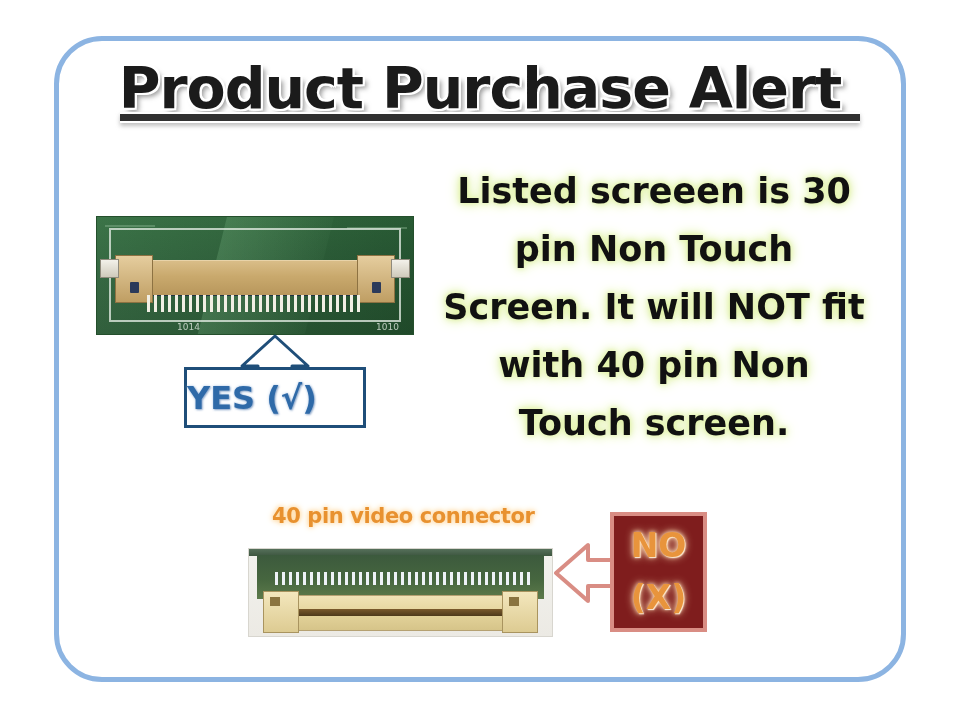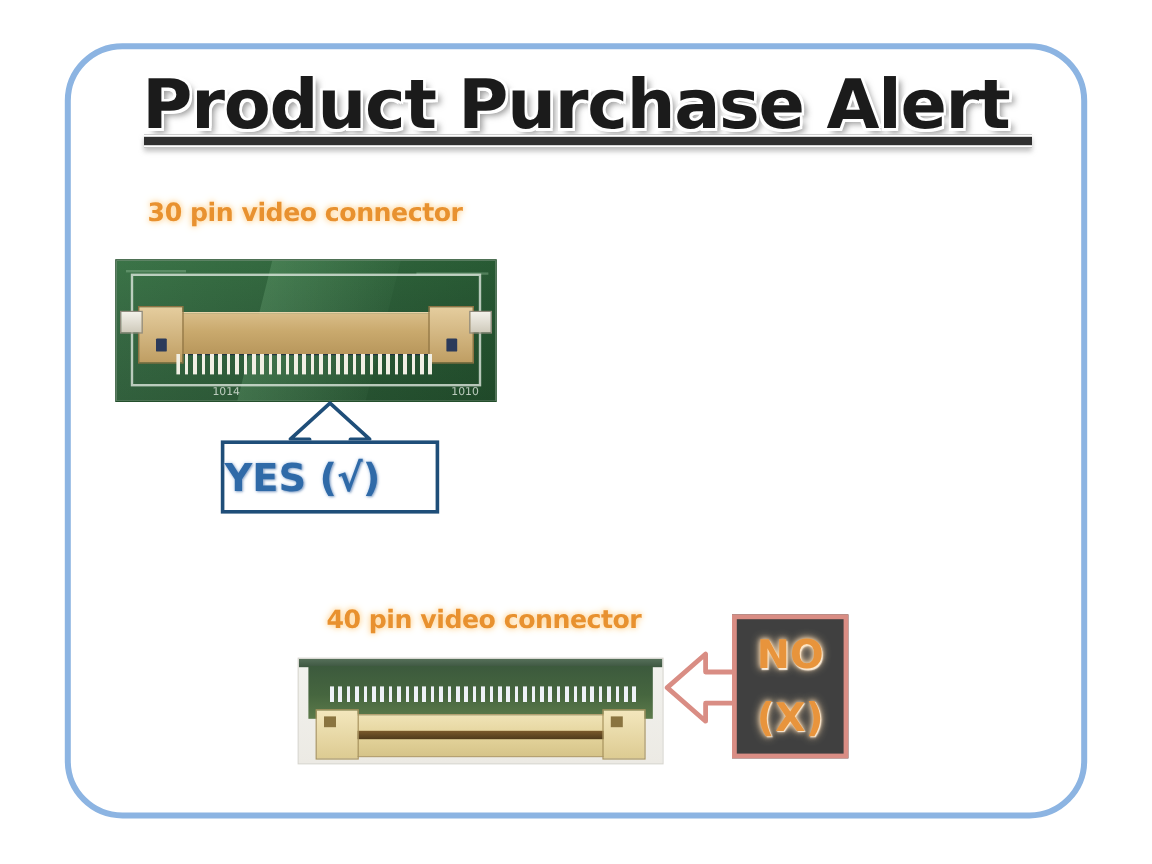--- a/index.html
+++ b/index.html
@@ -344,21 +344,21 @@
 
   
   .no-box {
     position: absolute;
     left: 610px;
     top: 512px;
     width: 97px;
     height: 120px;
     border: 4px solid #d98d84;
     box-sizing: border-box;
-    background: #404040;
+    background: #7f1d1d;
   }
   .no-text {
     position: absolute;
     left: 0; right: 0;
     top: 50%;
     transform: translateY(-50%);
     text-align: center;
     font-family: "DejaVu Sans", sans-serif;
     font-weight: bold;
     font-size: 33px;
@@ -375,21 +375,20 @@
 
 <div id="canvas">
 
   <div class="outer-frame"></div>
 
   <div class="title-wrap">
     <span class="title-text">Product Purchase Alert</span>
   </div>
   <div class="title-rule"></div>
 
-  <div class="caption-orange" id="cap-30">30 pin video connector</div>
 
   <div class="pcb30">
     <div class="sheen"></div>
     <div class="trace" style="left:8px; top:8px; width:50px;"></div>
     <div class="trace" style="left:250px; top:10px; width:60px;"></div>
     <div class="silk-box"></div>
     <div class="dark-band"></div>
     <div class="conn-body"></div>
     <div class="conn-ear ear-l">
       <div class="ear-dot"></div>
@@ -407,20 +406,21 @@
   <div class="arrow-up">
     <svg width="78" height="40" viewBox="0 0 78 40" xmlns="http://www.w3.org/2000/svg">
       <path d="M39 2 L72 32 L56 32 L56 40 L22 40 L22 32 L6 32 Z" fill="#ffffff" stroke="#1f4e79" stroke-width="3" stroke-linejoin="round"></path>
     </svg>
   </div>
 
   <div class="yes-box">
     <div class="yes-text">YES (√)</div>
   </div>
 
+  <div class="body-copy">Listed screeen is 30 pin Non Touch Screen. It will NOT fit with 40 pin Non Touch screen.</div>
 
   <div class="caption-orange" id="cap-40">40 pin video connector</div>
 
   <div class="pcb40">
     <div class="pcb40-topstrip"></div>
     <div class="pcb40-green"></div>
     <div class="pcb40-pins"></div>
     <div class="pcb40-watermark">XUN-LI-ZK</div>
     <div class="pcb40-body">
       <div class="pcb40-slot"></div>

